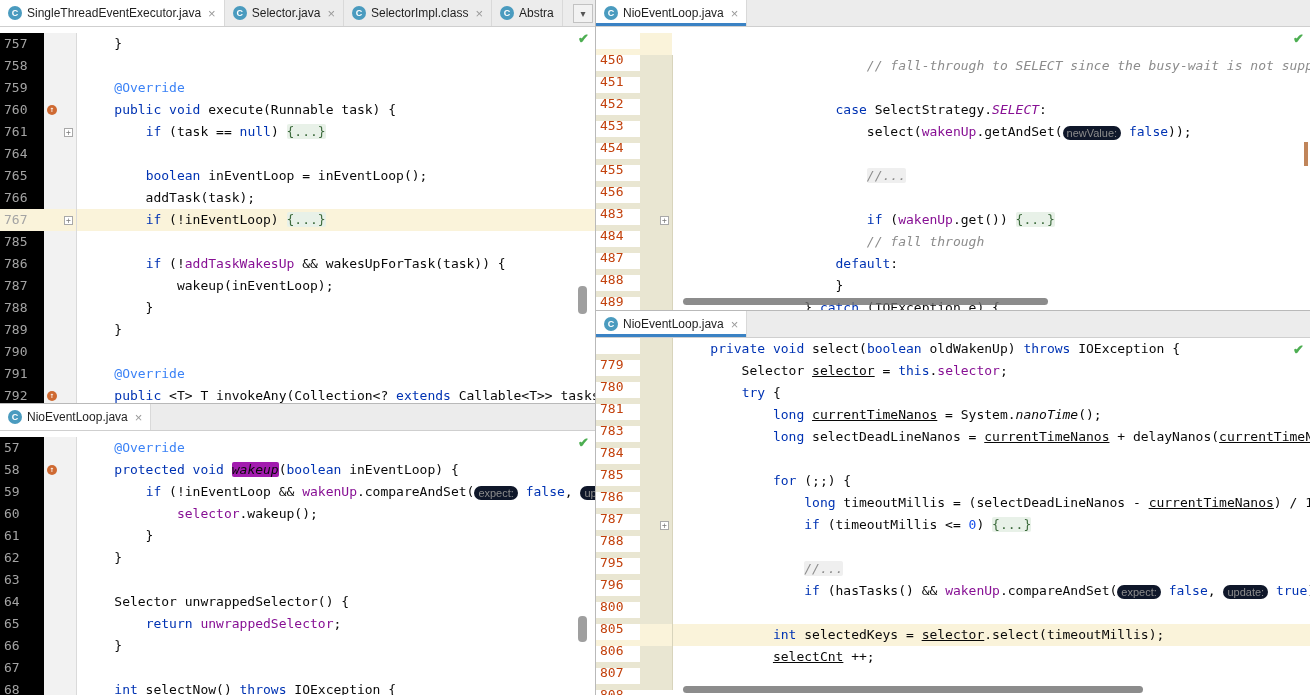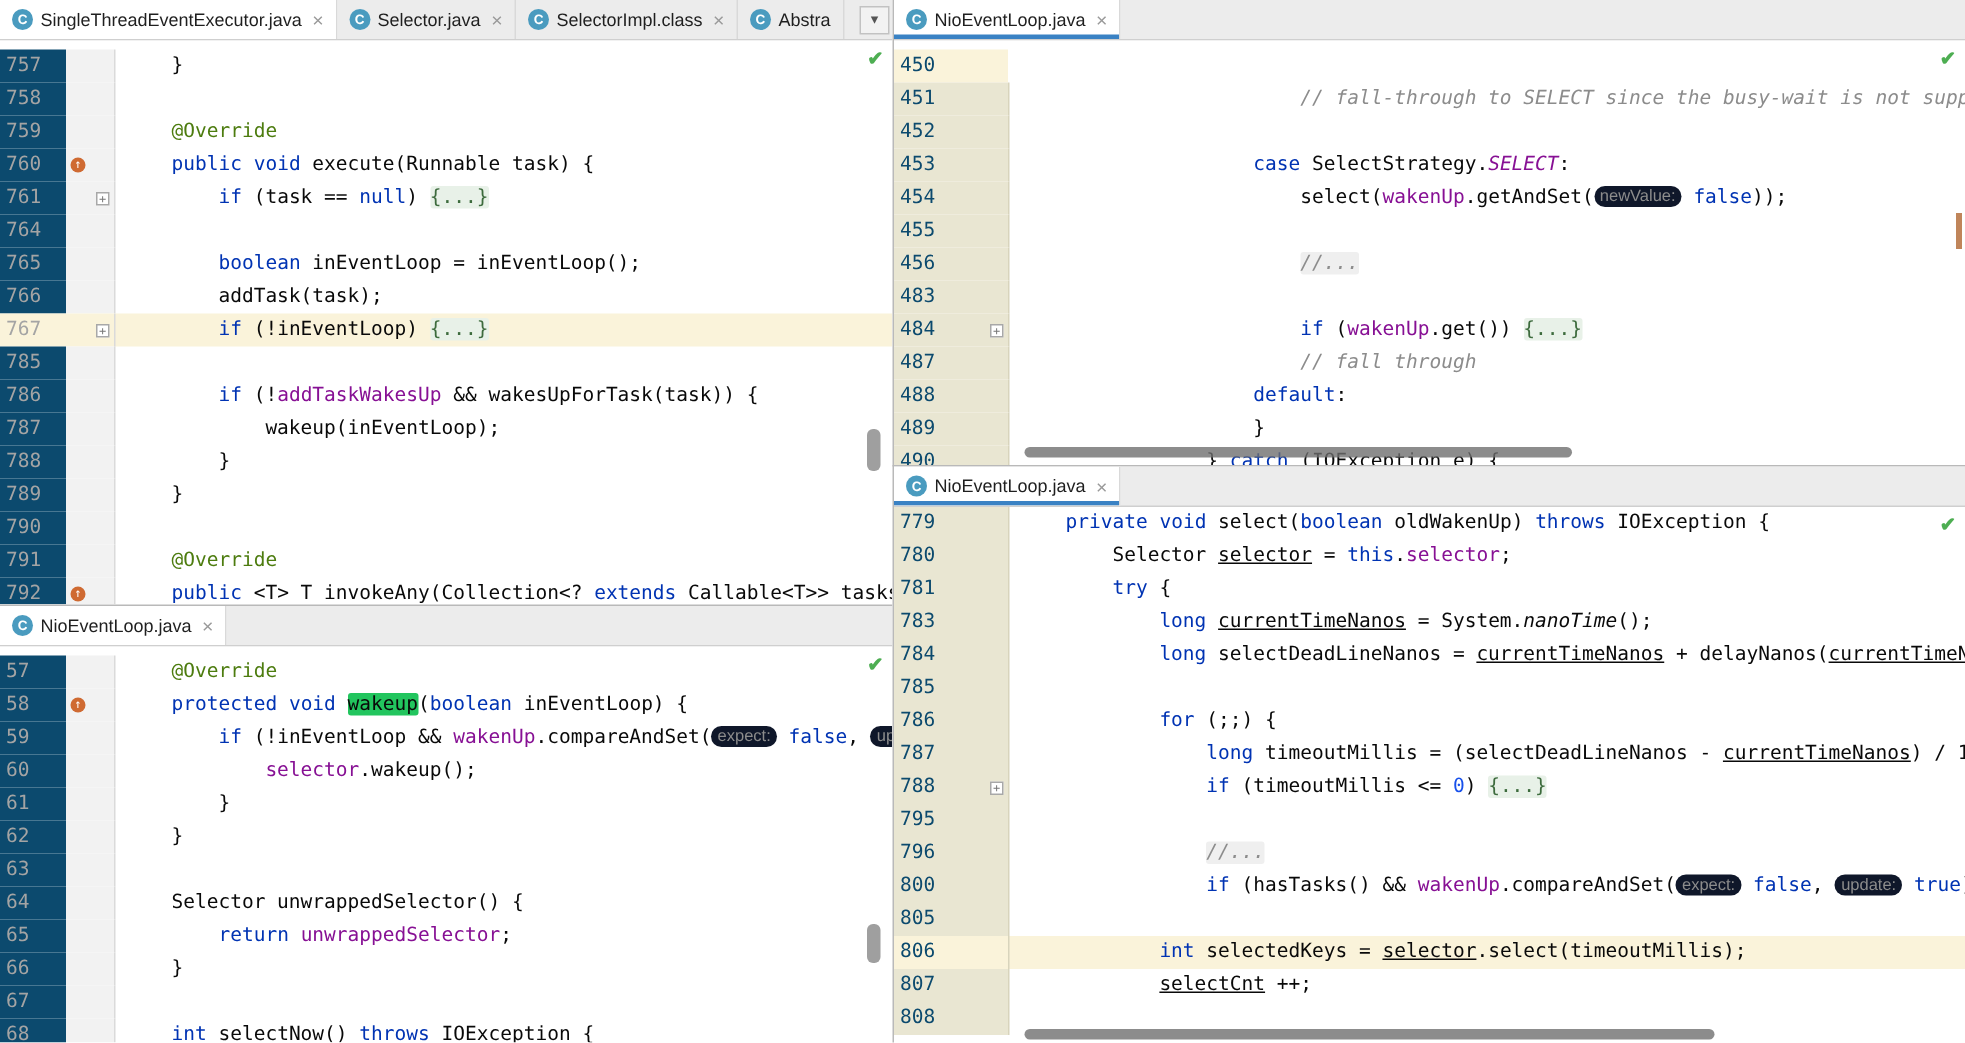--- a/index.html
+++ b/index.html
@@ -22,39 +22,39 @@
   .tclose { color:#9a9a9a; font-size:13px; line-height:13px; margin-left:2px; }
   .tab-dd { position:absolute; right:2px; top:4px; width:20px; height:19px; background:#f2f2f2;
             border:1px solid #c2c2c2; color:#555; font-size:10px; line-height:17px; text-align:center; }
 
   .editor { position:absolute; left:0; right:0; top:27px; bottom:0; background:#fff;
             padding-top:6px; overflow:hidden;
             font-family:"DejaVu Sans Mono", monospace; font-size:13px; }
   #pane-br .editor { padding-top:0; }
 
   .row { display:flex; height:22px; line-height:22px; }
-  .ln  { flex:0 0 44px; padding-left:4px; color:#a4a4a4; background:#0c4a6e; }
+  .ln  { flex:0 0 44px; padding-left:4px; color:#a4a4a4; background:#000000; }
   .gut { flex:0 0 32px; background:#f2f2f2; display:flex; align-items:center; }
   .code{ flex:1 1 auto; white-space:pre; overflow:hidden; padding-left:6px;
          border-left:1px solid #dadada; color:#090909; }
-  .pane.tan .ln  { background:#e9e6d2; color:#0c4a6e; }
+  .pane.tan .ln  { background:#e9e6d2; color:#c2410c;margin-top:16px; }
   .pane.tan .gut { background:#e9e6d2; }
   .pane.tan .code{ border-left-color:#d8d4bc; }
   .pane .row.cur .ln, .pane .row.cur .gut, .pane .row.cur .code,
   .pane.tan .row.cur .ln, .pane.tan .row.cur .gut { background:#faf3da; }
 
   .s-k  { color:#0033b3; }
-  .s-a  { color:#4d7c0f; }
+  .s-a  { color:#3b82f6; }
   .s-c  { color:#8c8c8c; font-style:italic; }
   .s-f  { color:#871094; }
   .s-sc { color:#871094; font-style:italic; }
   .s-sm { font-style:italic; }
   .s-n  { color:#1750eb; }
   .s-u  { text-decoration:underline; }
-  .s-hl { background:#22c55e; border-radius:2px; }
+  .s-hl { background:#a21caf; border-radius:2px;font-style:italic; }
   .s-fo { color:#3d6b3d; background:#e8f1e8; border-radius:2px; }
   .s-fc { color:#8c8c8c; background:#efefef; font-style:italic; border-radius:2px; }
   .s-h  { display:inline-block; font-family:"Liberation Sans",sans-serif; font-size:11px;
           line-height:14px; color:#8c8c8c; background:#0f172a; border-radius:7px;
           padding:0 4px; vertical-align:middle; }
 
   .ovr { width:10px; height:10px; border-radius:50%; background:#cf6a32; color:#fff;
          font-size:8px; line-height:10px; text-align:center; margin-left:3px; flex:0 0 auto; }
   .fld { width:9px; height:9px; border:1px solid #a8a8a8; background:#fff; color:#777;
          font-size:8px; line-height:7px; text-align:center; margin-left:auto; margin-right:3px; flex:0 0 auto; }

